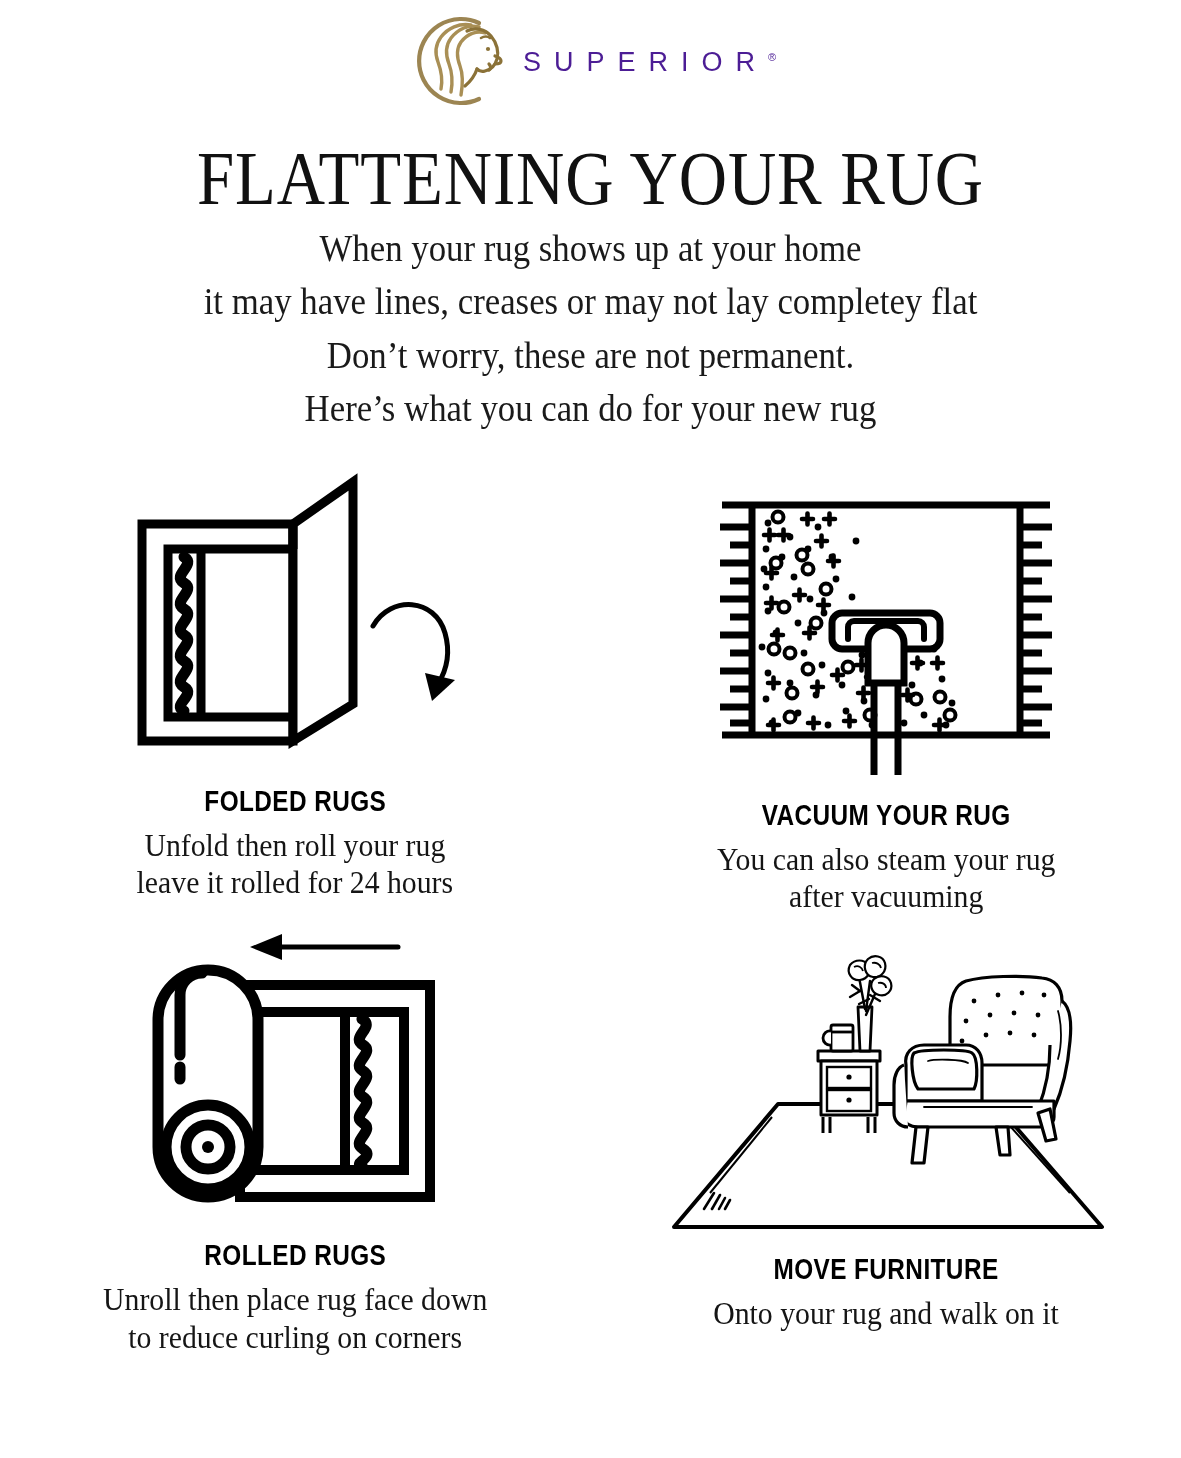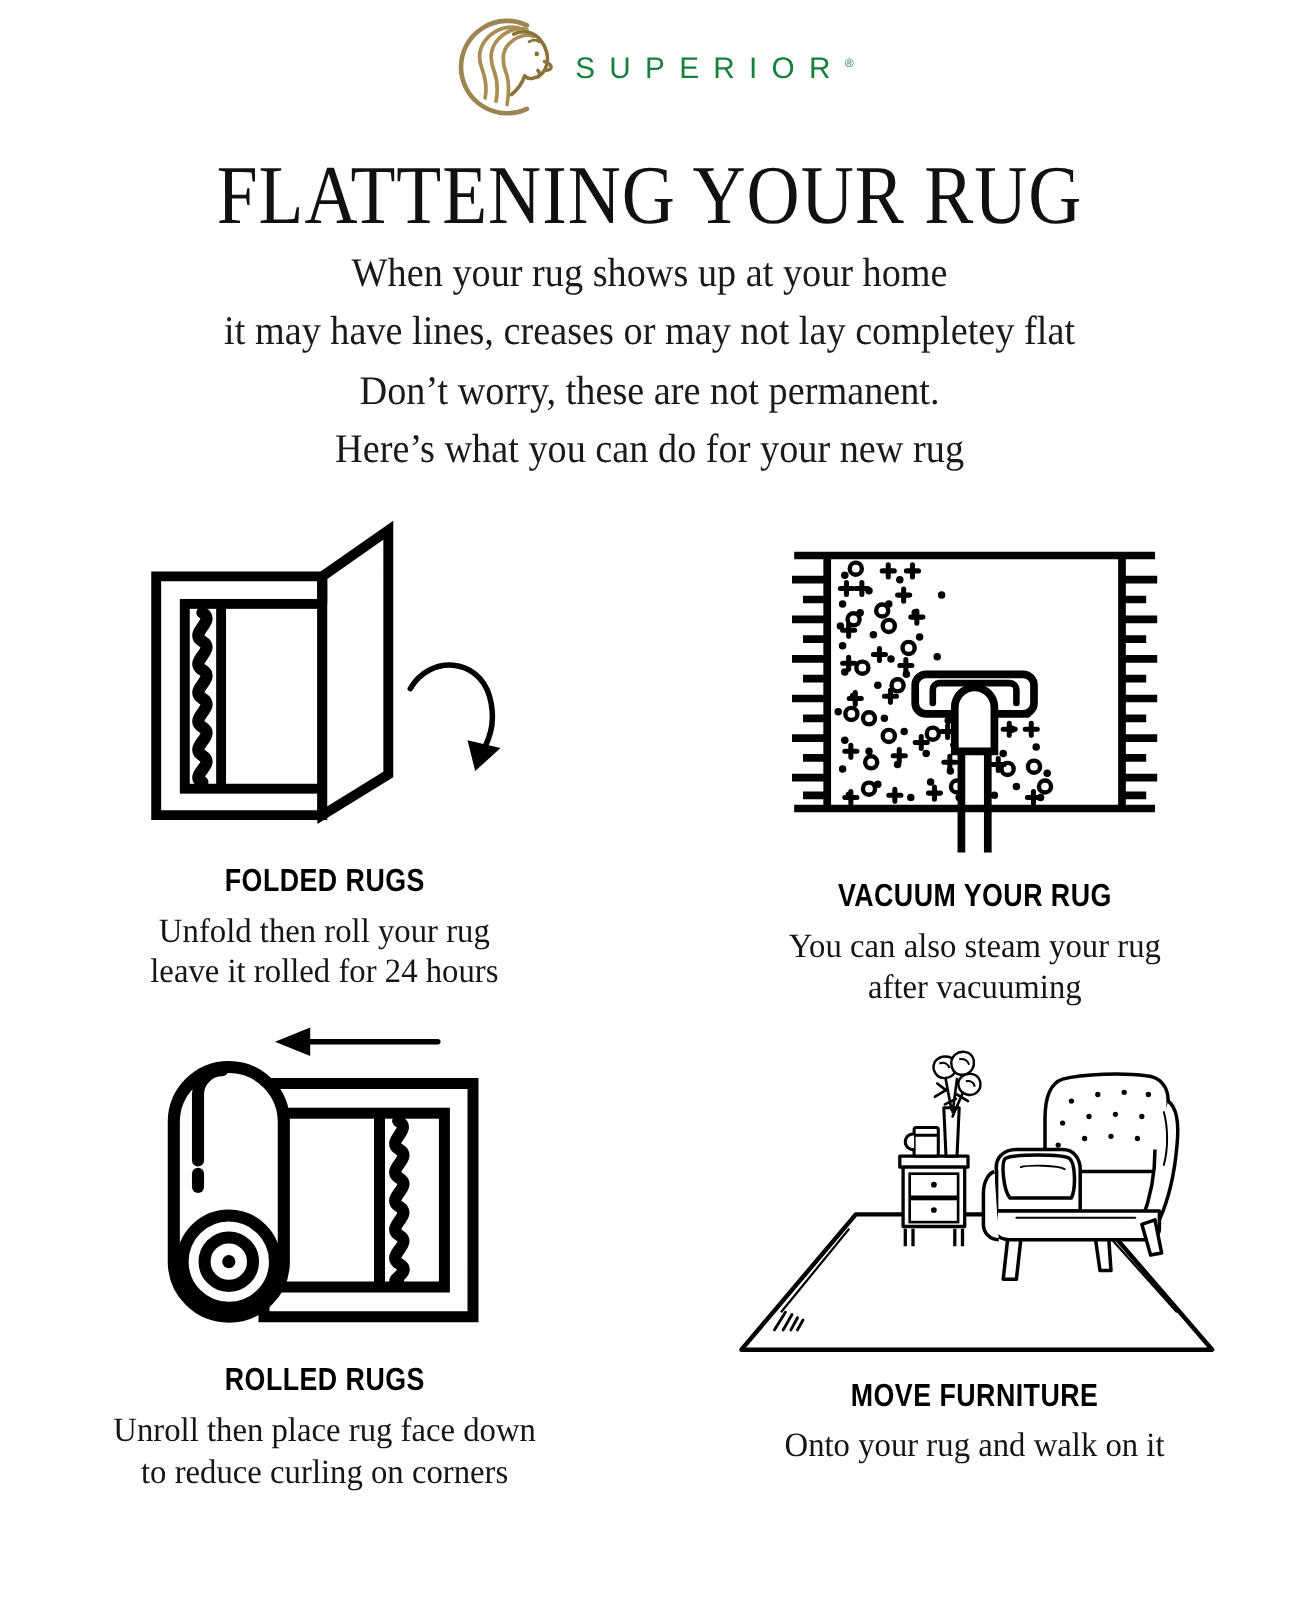--- a/index.html
+++ b/index.html
@@ -24,21 +24,21 @@
     gap: 14px;
     height: 118px;
     padding-top: 4px;
     box-sizing: border-box;
   }
   .logo-mark { width: 104px; height: 104px; display: block; }
   .wordmark {
     font-family: "Liberation Sans", sans-serif;
     font-size: 27px;
     letter-spacing: 13px;
-    color: #15803d;
+    color: #4c1d95;
     font-weight: 400;
     position: relative;
     top: 1px;
     white-space: nowrap;
   }
   .wordmark .reg {
     font-size: 11px;
     vertical-align: super;
     letter-spacing: 0;
   }

